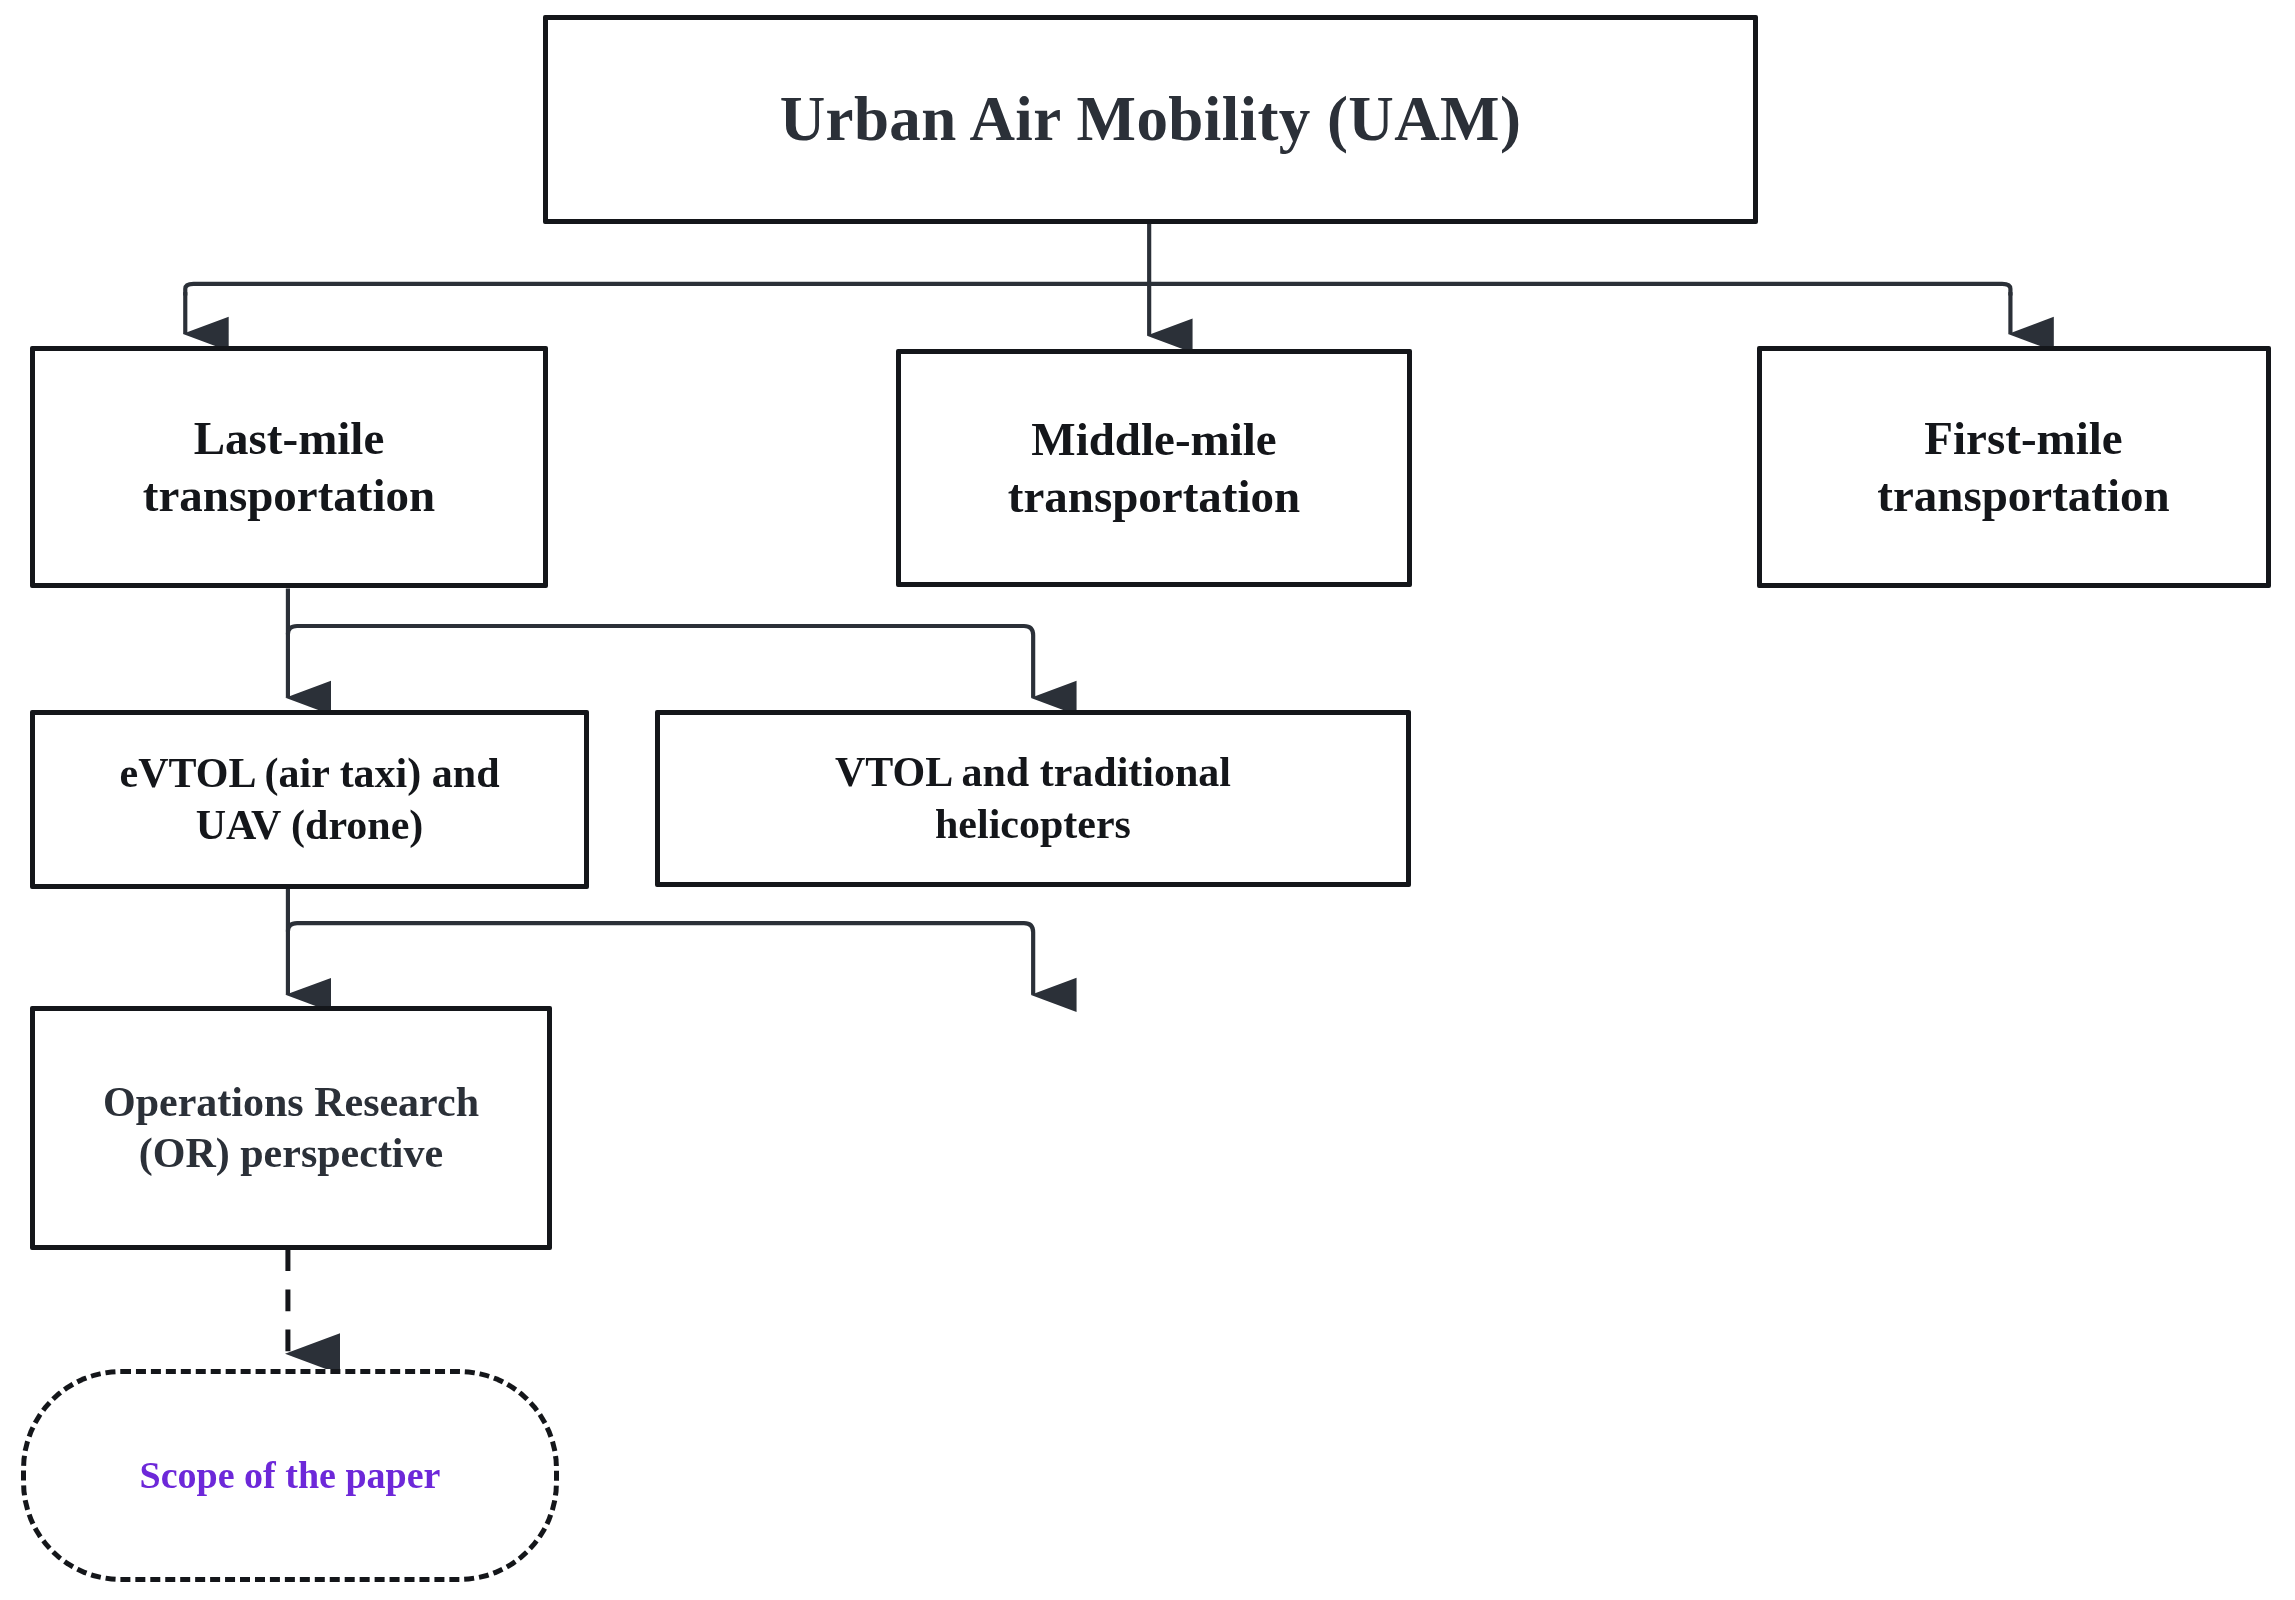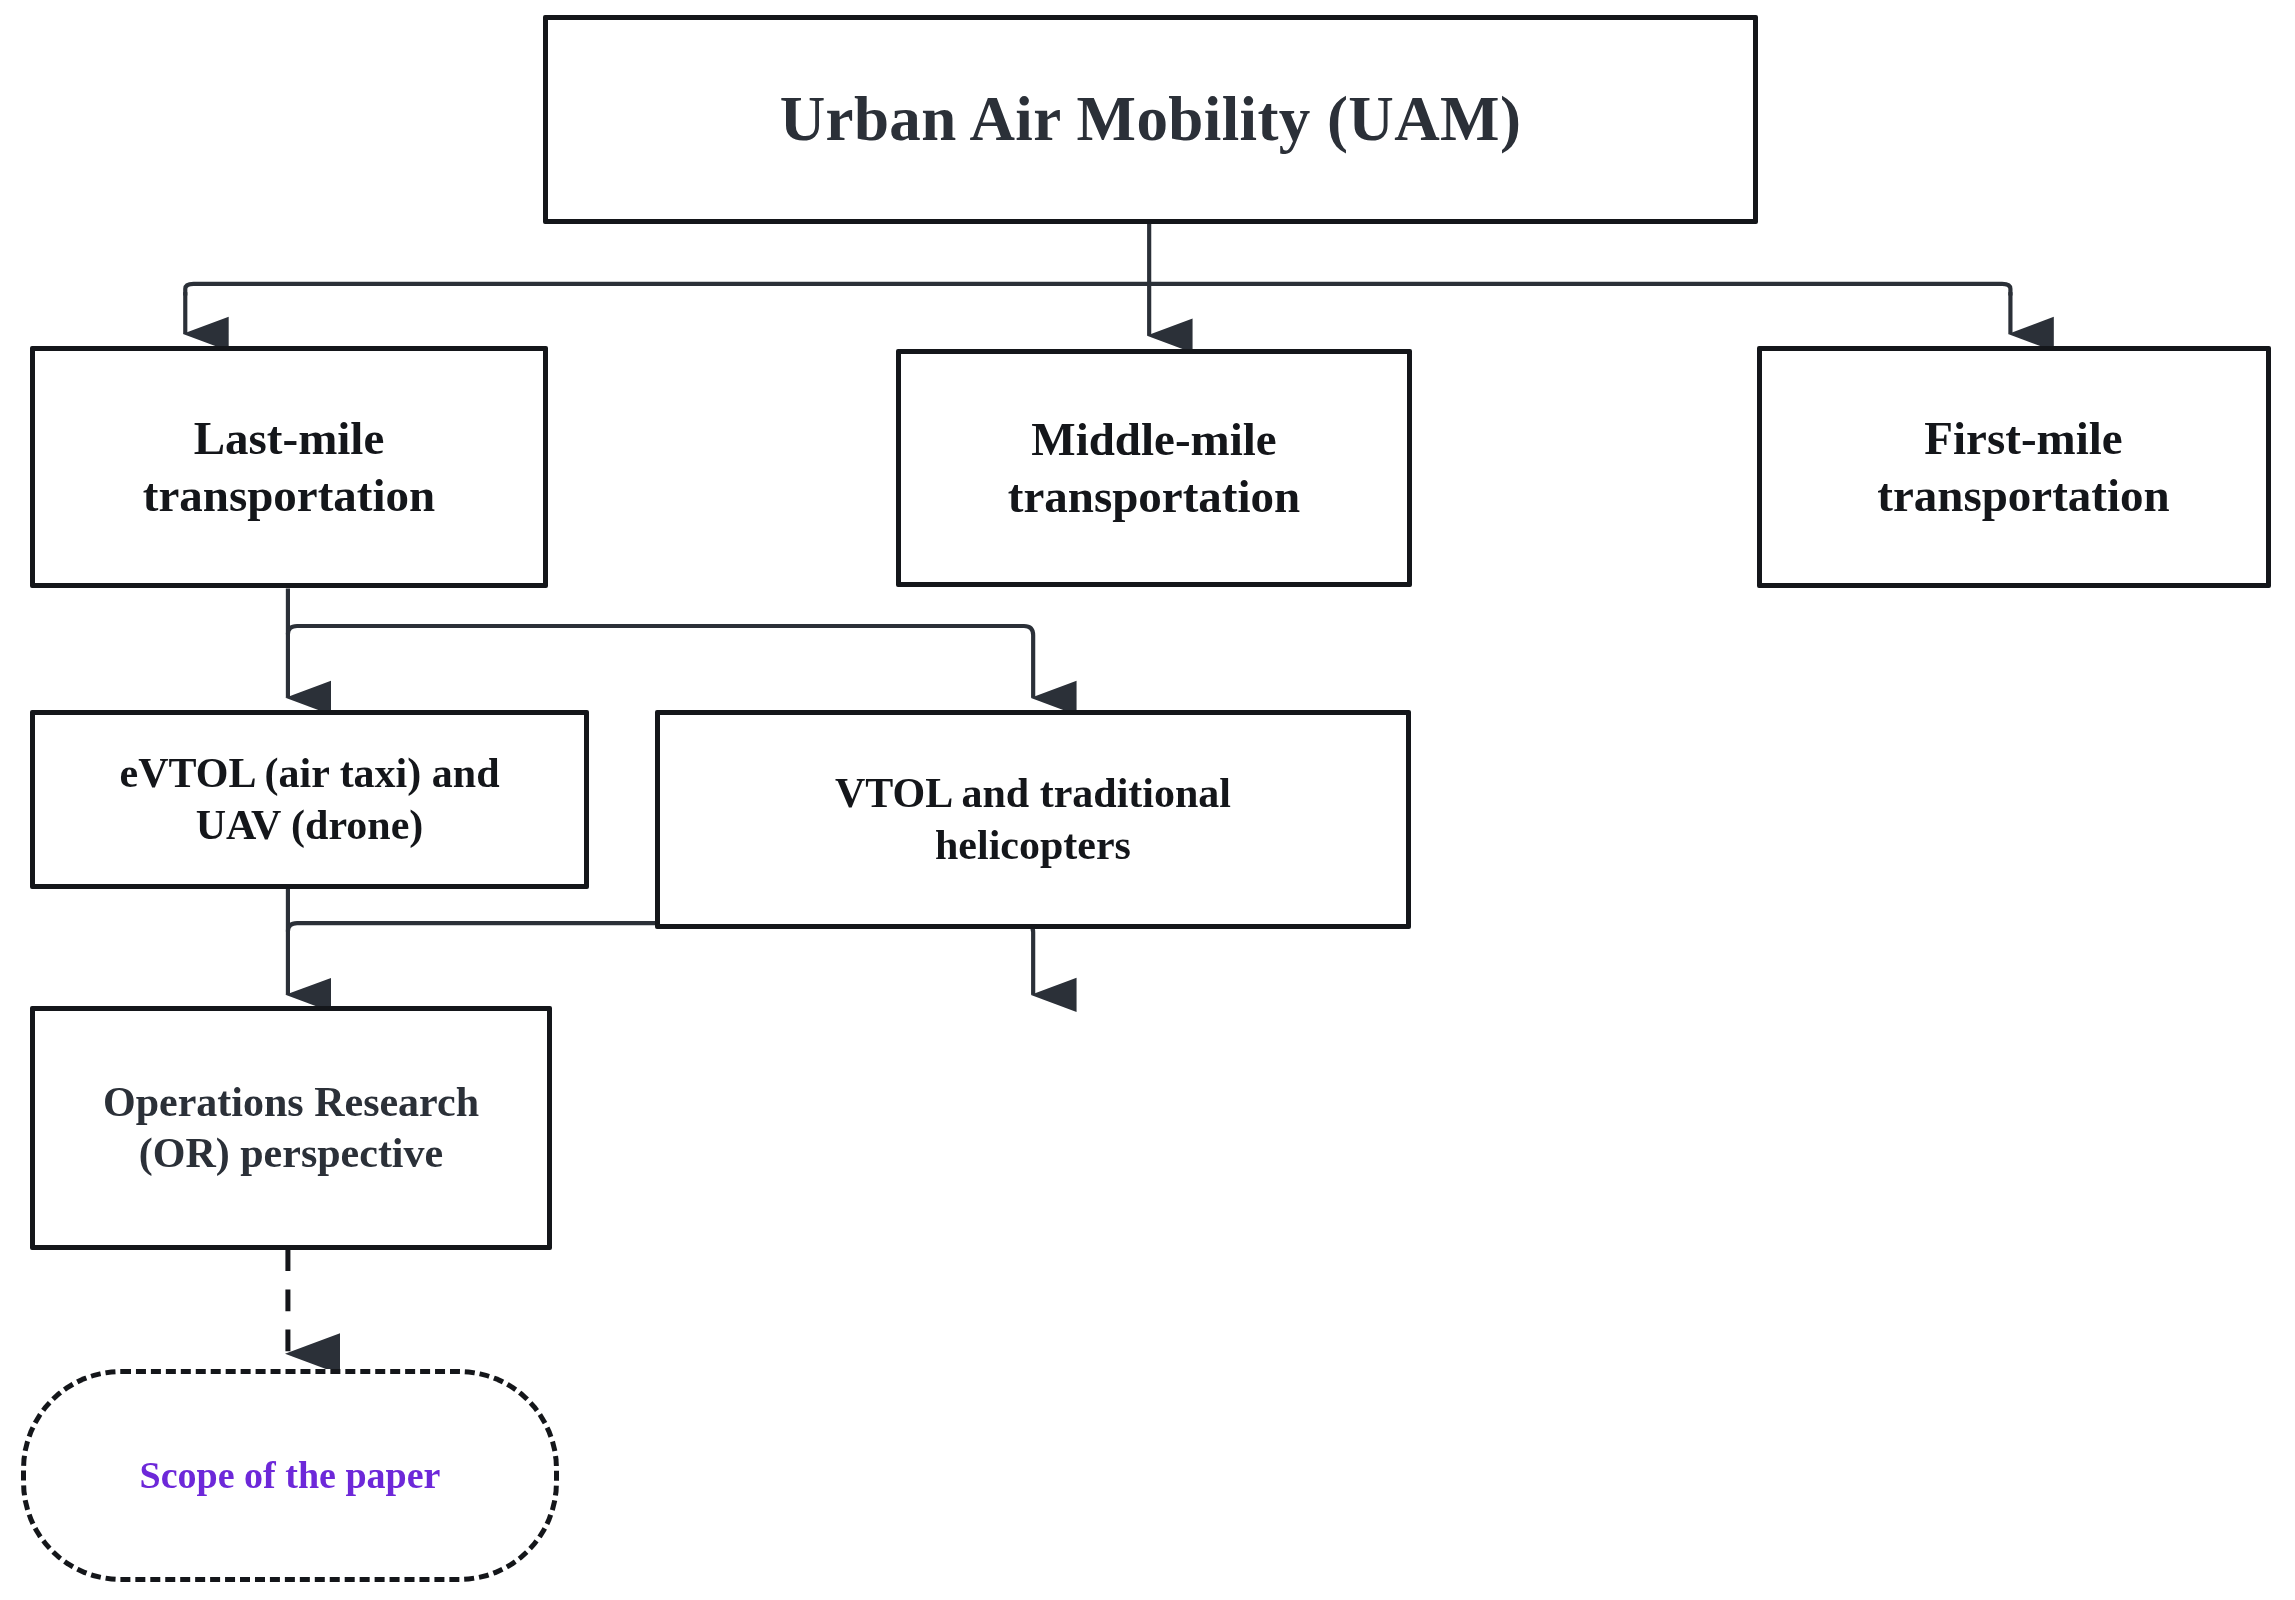--- a/index.html
+++ b/index.html
@@ -50,21 +50,21 @@
   }
 
   #node-last-mile { left: 30px;   top: 346px; width: 518px; height: 242px; text-align: center; }
   #node-middle-mile { left: 896px; top: 349px; width: 516px; height: 238px; }
   #node-first-mile { left: 1757px; top: 346px; width: 514px; height: 242px; padding-left: 19px; }
   #node-last-mile .label,
   #node-middle-mile .label,
   #node-first-mile .label { font-size: 47px; color: #14161a; }
 
   #node-evtol { left: 30px;  top: 710px; width: 559px; height: 179px; }
-  #node-vtol  { left: 655px; top: 710px; width: 756px; height: 219px; }
+  #node-vtol  { left: 655px; top: 710px; width: 756px; height: 177px; }
   #node-evtol .label,
   #node-vtol .label { font-size: 42px; color: #14161a; }
 
   #node-or     { left: 30px;  top: 1006px; width: 522px; height: 244px; }
   #node-non-or { left: 655px; top: 1006px; width: 756px; height: 244px; }
   #node-or .label,
   #node-non-or .label { font-size: 42px; color: #2b3038; }
 
   #node-scope {
     left: 21px; top: 1369px; width: 538px; height: 213px;

